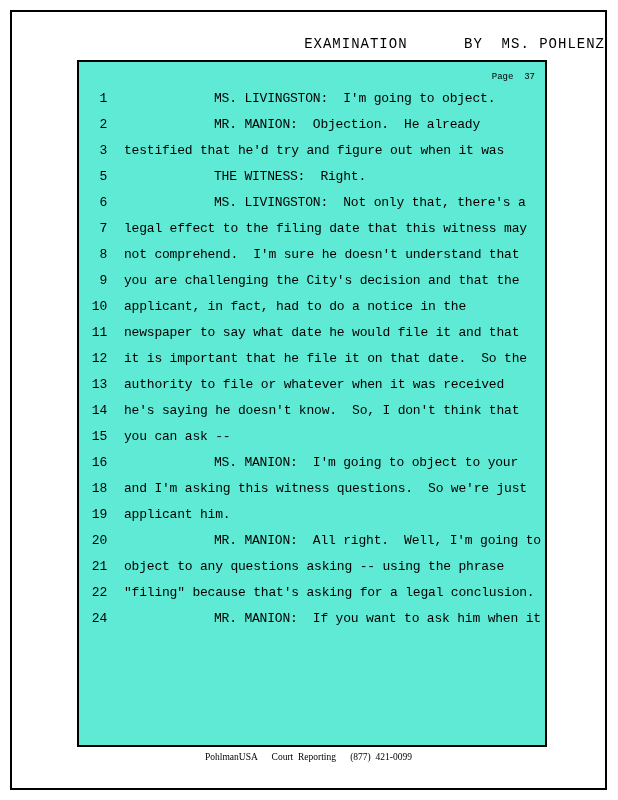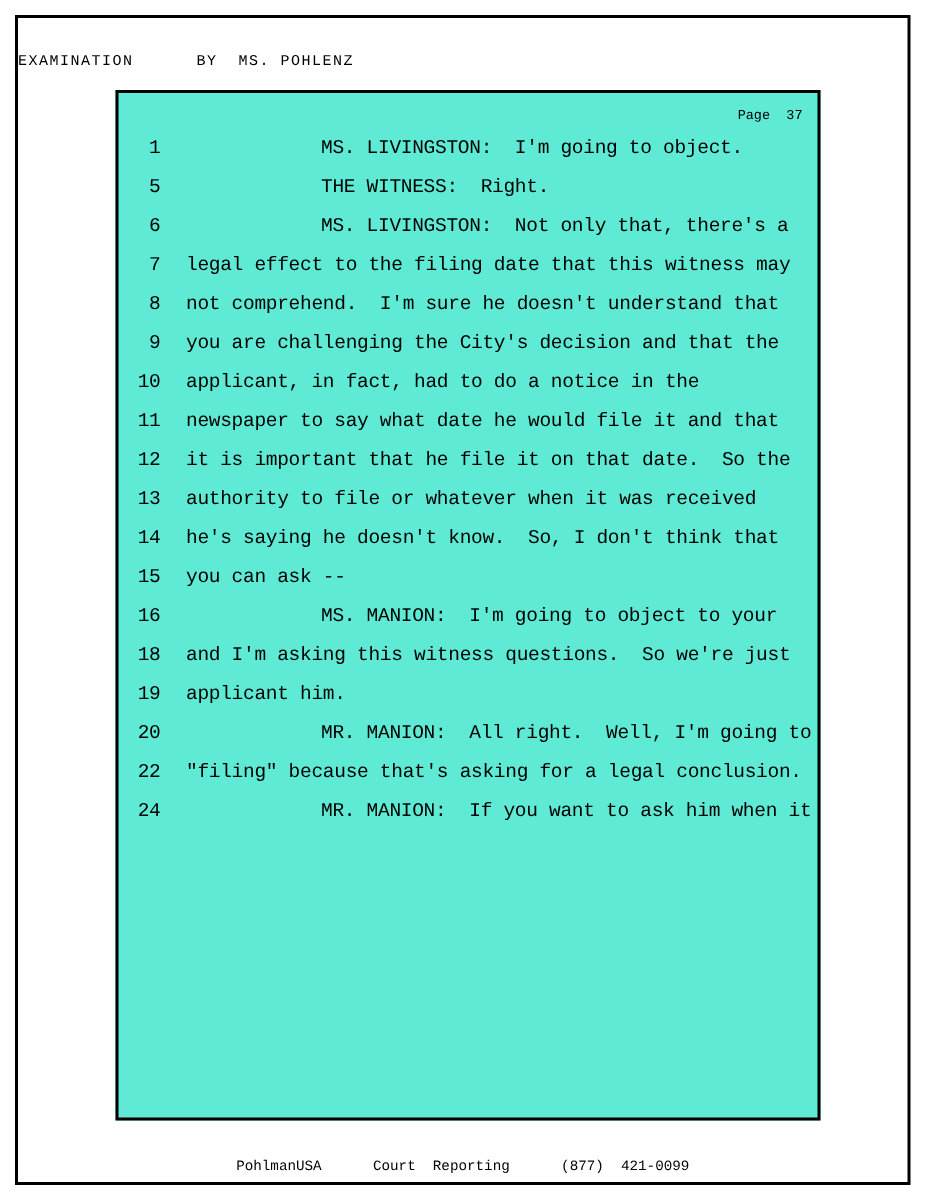--- a/index.html
+++ b/index.html
@@ -19,22 +19,22 @@
     width: 597px;
     height: 780px;
     border: 2px solid #000000;
     background: #ffffff;
   }
   .header {
     position: absolute;
     left: 0;
     top: 24px;
     width: 100%;
-    text-align: left;
-    font-size: 10px;
+    text-align: right;
+    font-size: 14px;
     letter-spacing: 1px;
     white-space: pre;
   }
   .inner-box {
     position: absolute;
     left: 65px;
     top: 48px;
     width: 470px;
     height: 687px;
     border: 2px solid #000000;
@@ -63,51 +63,55 @@
   .line-num {
     display: inline-block;
     width: 28px;
     text-align: right;
   }
   .line-text { margin-left: 17px; }
   .line-text.indent { margin-left: 91px; padding-left: 16px; }
   .footer {
     position: absolute;
     left: 0;
-    top: 760px;
+    top: 740px;
     width: 100%;
     text-align: center;
     font-size: 9.5px;
     white-space: pre;
+    font-family: Liberation Serif, serif;
   }
 </style>
 </head>
 <body>
 
 <div class="sheet">
   <div class="header">EXAMINATION      BY  MS. POHLENZ</div>
 
   <div class="inner-box">
     <div class="page-label">Page  37</div>
     <div class="lines">
         <div class="line-row"><span class="line-num">1</span><span class="line-text indent">MS. LIVINGSTON:  I'm going to object.</span></div>
+        <div class="line-row"><span class="line-num">2</span><span class="line-text indent">MR. MANION:  Objection.  He already</span></div>
+        <div class="line-row"><span class="line-num">3</span><span class="line-text">testified that he'd try and figure out when it was</span></div>
         <div class="line-row"><span class="line-num">5</span><span class="line-text indent">THE WITNESS:  Right.</span></div>
         <div class="line-row"><span class="line-num">6</span><span class="line-text indent">MS. LIVINGSTON:  Not only that, there's a</span></div>
         <div class="line-row"><span class="line-num">7</span><span class="line-text">legal effect to the filing date that this witness may</span></div>
         <div class="line-row"><span class="line-num">8</span><span class="line-text">not comprehend.  I'm sure he doesn't understand that</span></div>
         <div class="line-row"><span class="line-num">9</span><span class="line-text">you are challenging the City's decision and that the</span></div>
         <div class="line-row"><span class="line-num">10</span><span class="line-text">applicant, in fact, had to do a notice in the</span></div>
         <div class="line-row"><span class="line-num">11</span><span class="line-text">newspaper to say what date he would file it and that</span></div>
         <div class="line-row"><span class="line-num">12</span><span class="line-text">it is important that he file it on that date.  So the</span></div>
         <div class="line-row"><span class="line-num">13</span><span class="line-text">authority to file or whatever when it was received</span></div>
         <div class="line-row"><span class="line-num">14</span><span class="line-text">he's saying he doesn't know.  So, I don't think that</span></div>
         <div class="line-row"><span class="line-num">15</span><span class="line-text">you can ask --</span></div>
         <div class="line-row"><span class="line-num">16</span><span class="line-text indent">MS. MANION:  I'm going to object to your</span></div>
         <div class="line-row"><span class="line-num">18</span><span class="line-text">and I'm asking this witness questions.  So we're just</span></div>
         <div class="line-row"><span class="line-num">19</span><span class="line-text">applicant him.</span></div>
         <div class="line-row"><span class="line-num">20</span><span class="line-text indent">MR. MANION:  All right.  Well, I'm going to</span></div>
+        <div class="line-row"><span class="line-num">21</span><span class="line-text">object to any questions asking -- using the phrase</span></div>
         <div class="line-row"><span class="line-num">22</span><span class="line-text">"filing" because that's asking for a legal conclusion.</span></div>
         <div class="line-row"><span class="line-num">24</span><span class="line-text indent">MR. MANION:  If you want to ask him when it</span></div>
       </div>
   </div>
 
   <div class="footer">PohlmanUSA      Court  Reporting      (877)  421-0099</div>
 </div>
 
 </body></html>

